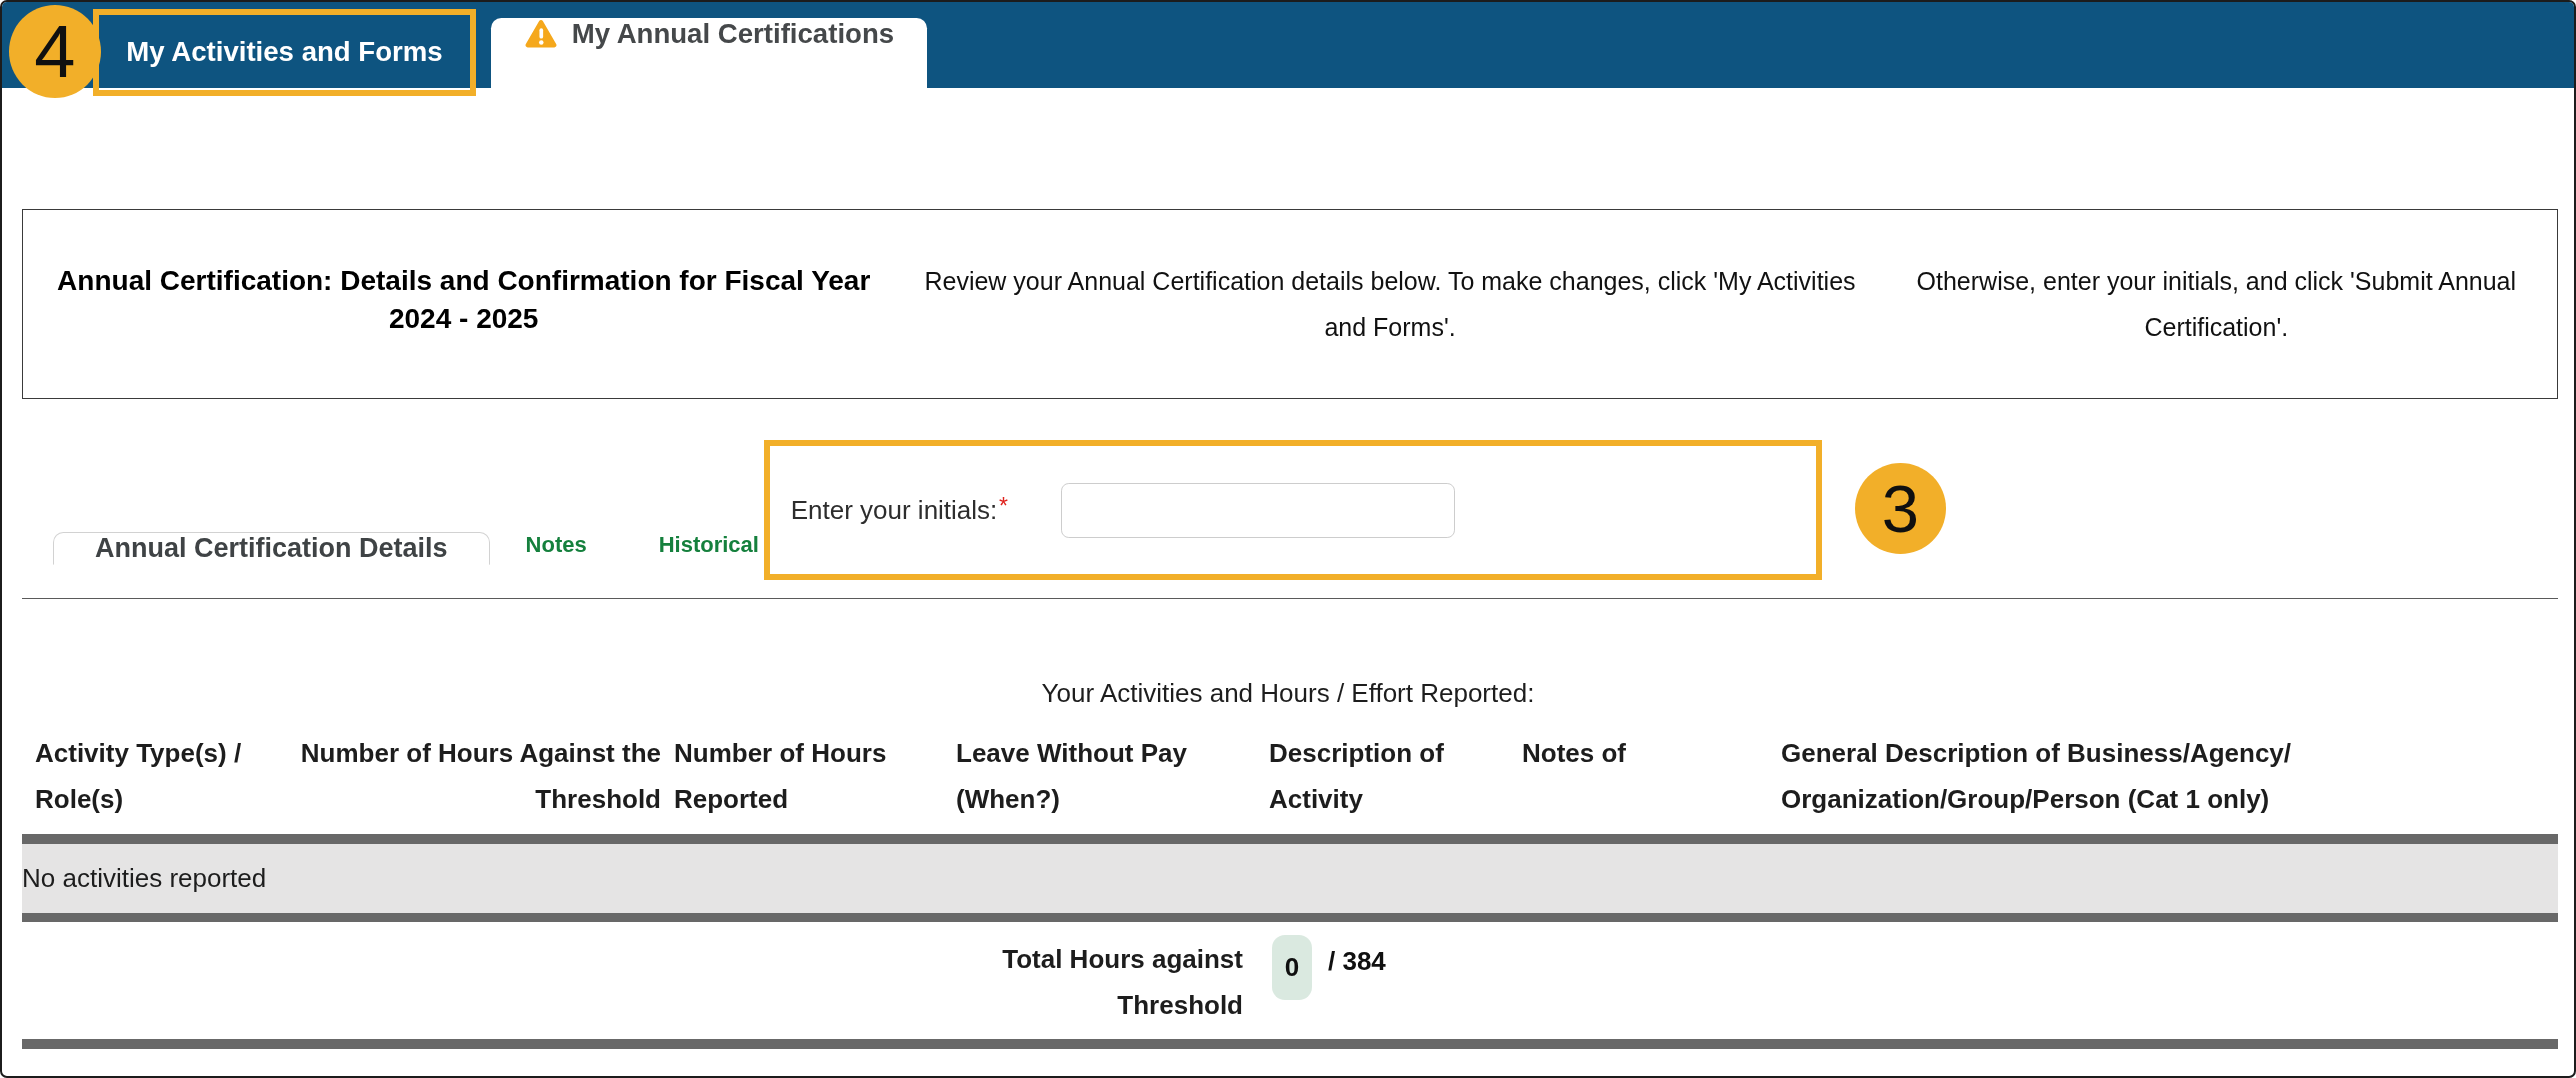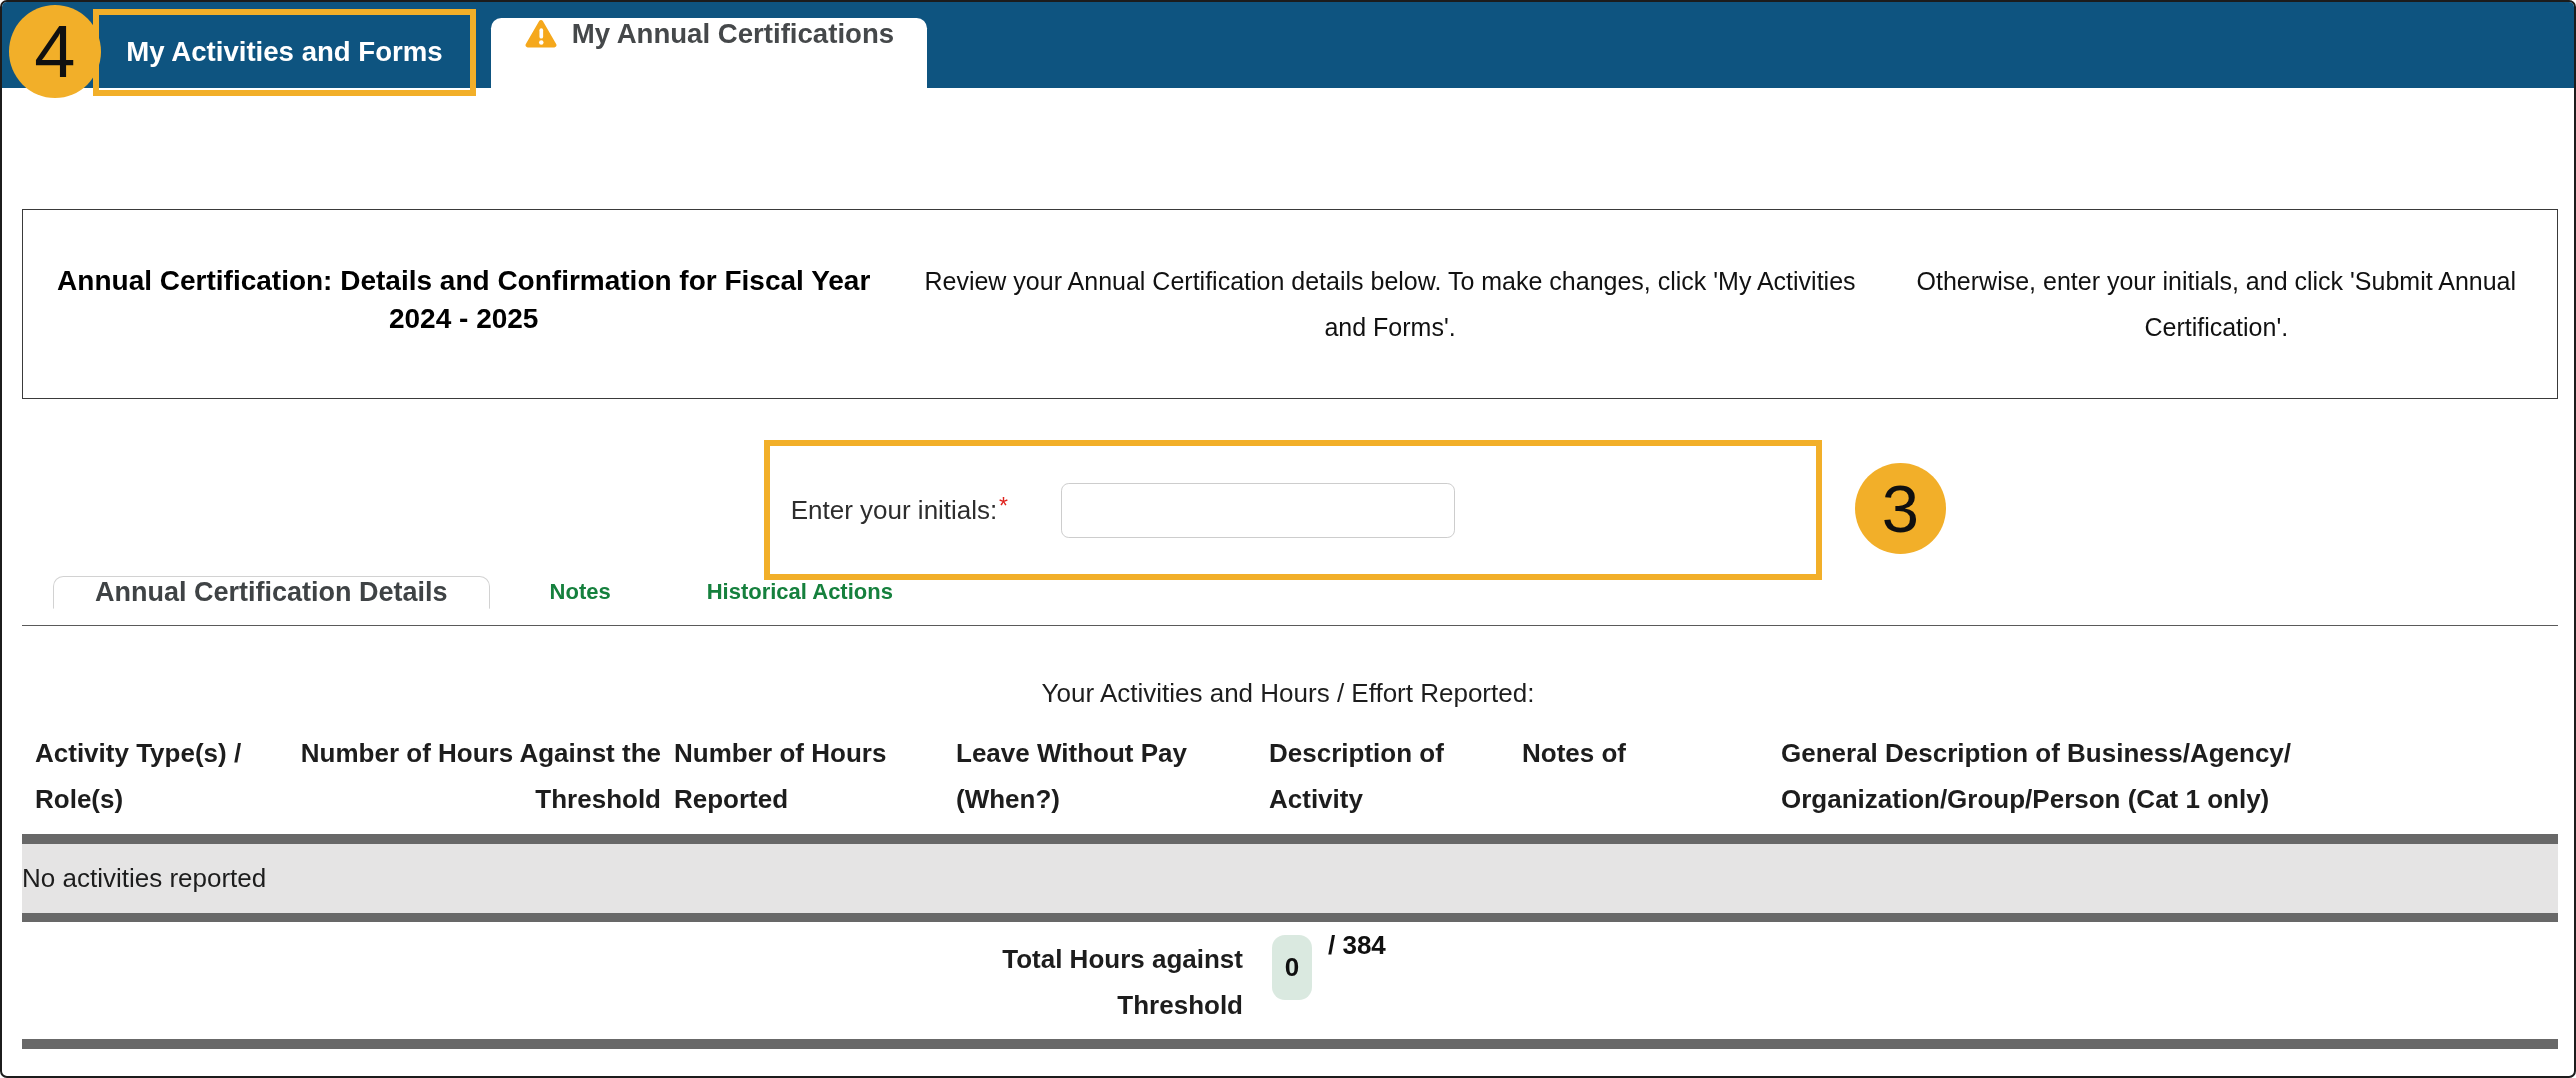--- a/index.html
+++ b/index.html
@@ -80,24 +80,23 @@
   .submit-btn {
     margin-left:45px; width:307px; height:58px;
     background:#6E10C5; color:#ffffff;
     border:none; border-radius:9.5px;
     font-size:25px; cursor:pointer; white-space:nowrap;
     font-family:inherit;
   }
 
   
   .tabs-row {
-    position:absolute; left:20px; top:557px; width:2536px; height:67px;
-    display:flex; align-items:center;
+    position:absolute; left:20px; top:530px; width:2536px; height:67px;
+    display:flex; align-items:flex-start;
     border-bottom:1.7px solid #5A5A5A;
-    gap:24px;
   }
   .sec-tab-active {
     margin-left:31px; margin-bottom:-1.7px;
     background:#ffffff;
     border:1.7px solid #D2D2D2; border-bottom:1.7px solid #ffffff;
     border-radius:10.3px 10.3px 0 0;
     display:flex; align-items:center; padding:0 41px;
     font-weight:bold; font-size:27px; color:#3F4345;
     z-index:1; white-space:nowrap;
   }
@@ -129,21 +128,21 @@
     position:absolute; left:0; top:13.8px; width:1221px;
     text-align:right; font-weight:bold; font-size:26px; line-height:46px; color:#1D1D1D;
   }
   .total-pill {
     position:absolute; left:1250px; top:13px; width:40px; height:65px;
     background:#DAE9E0; border-radius:13px;
     display:flex; align-items:center; justify-content:center;
     font-weight:bold; font-size:26px; color:#101010;
   }
   .total-denom {
-    position:absolute; left:1306px; top:8px;
+    position:absolute; left:1306px; top:24px;
     font-weight:bold; font-size:26px; color:#101010; white-space:nowrap;
   }
 </style>
 </head>
 <body>
 
 <div class="screen">
 
   <div class="topbar"></div>
 

